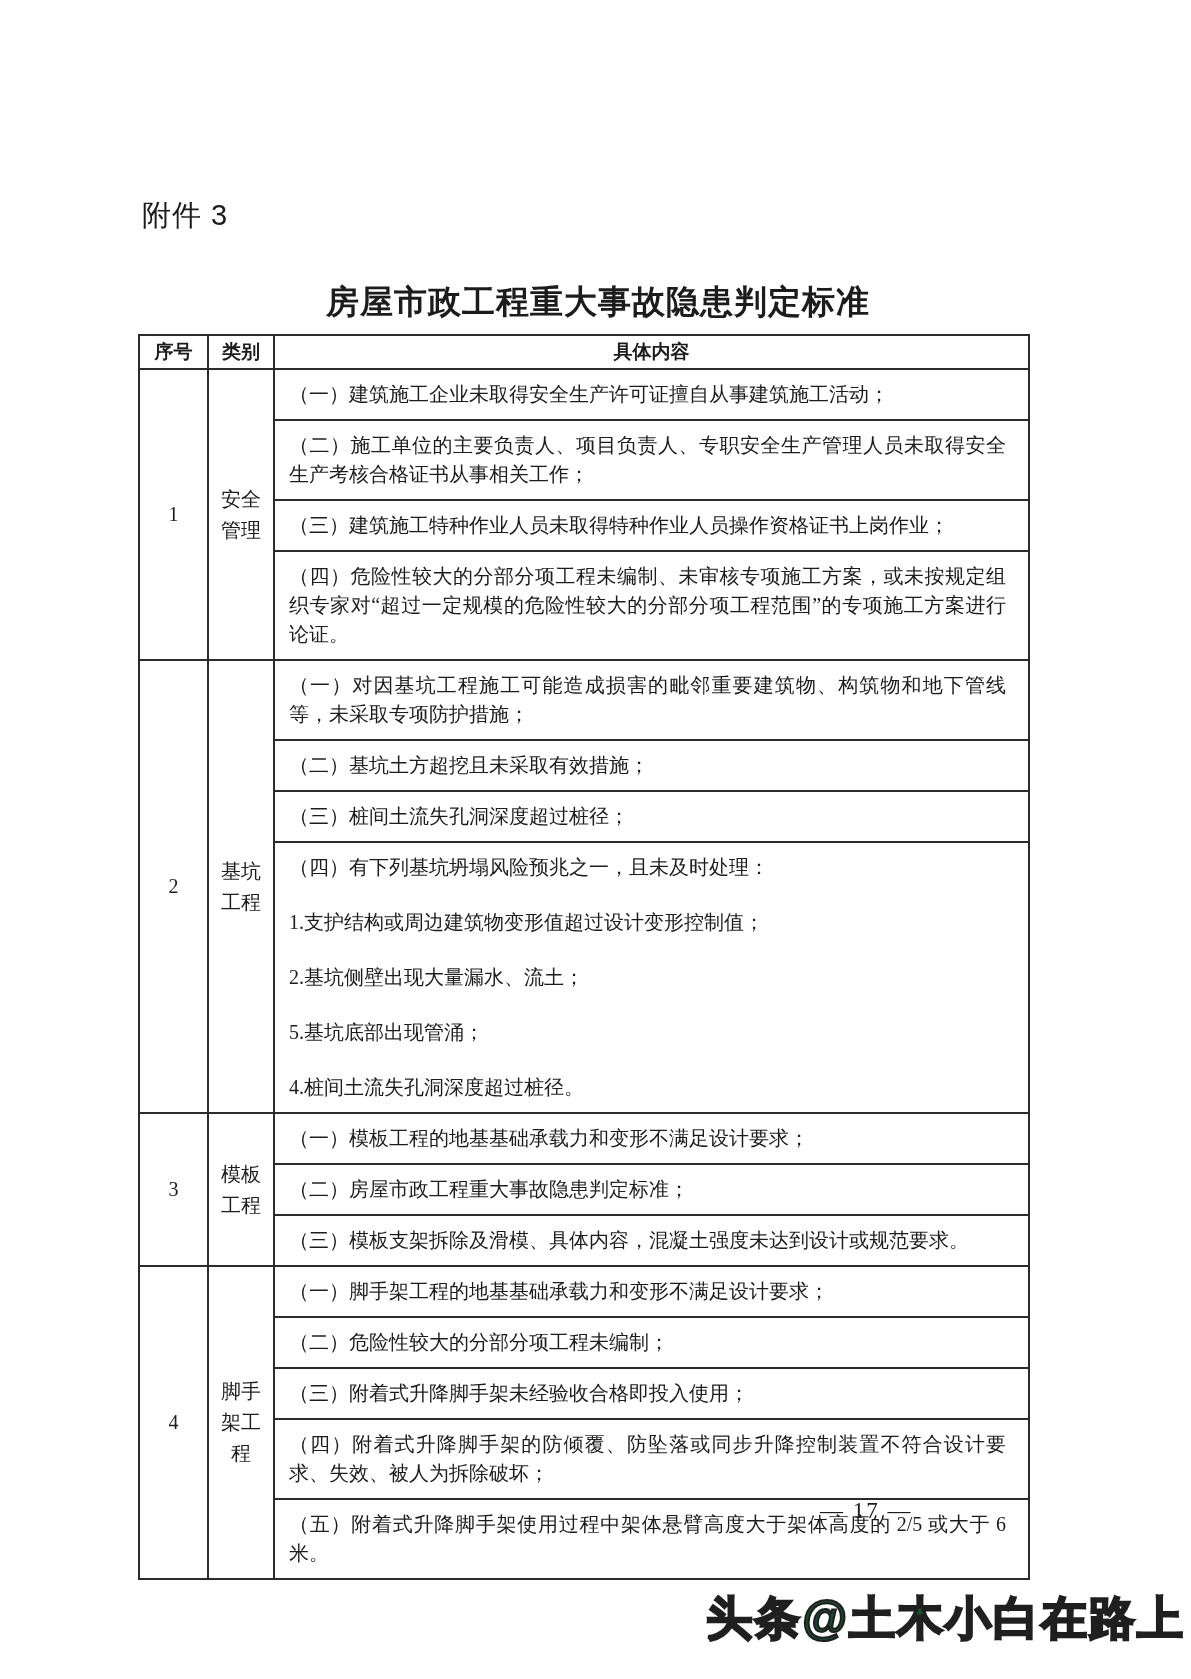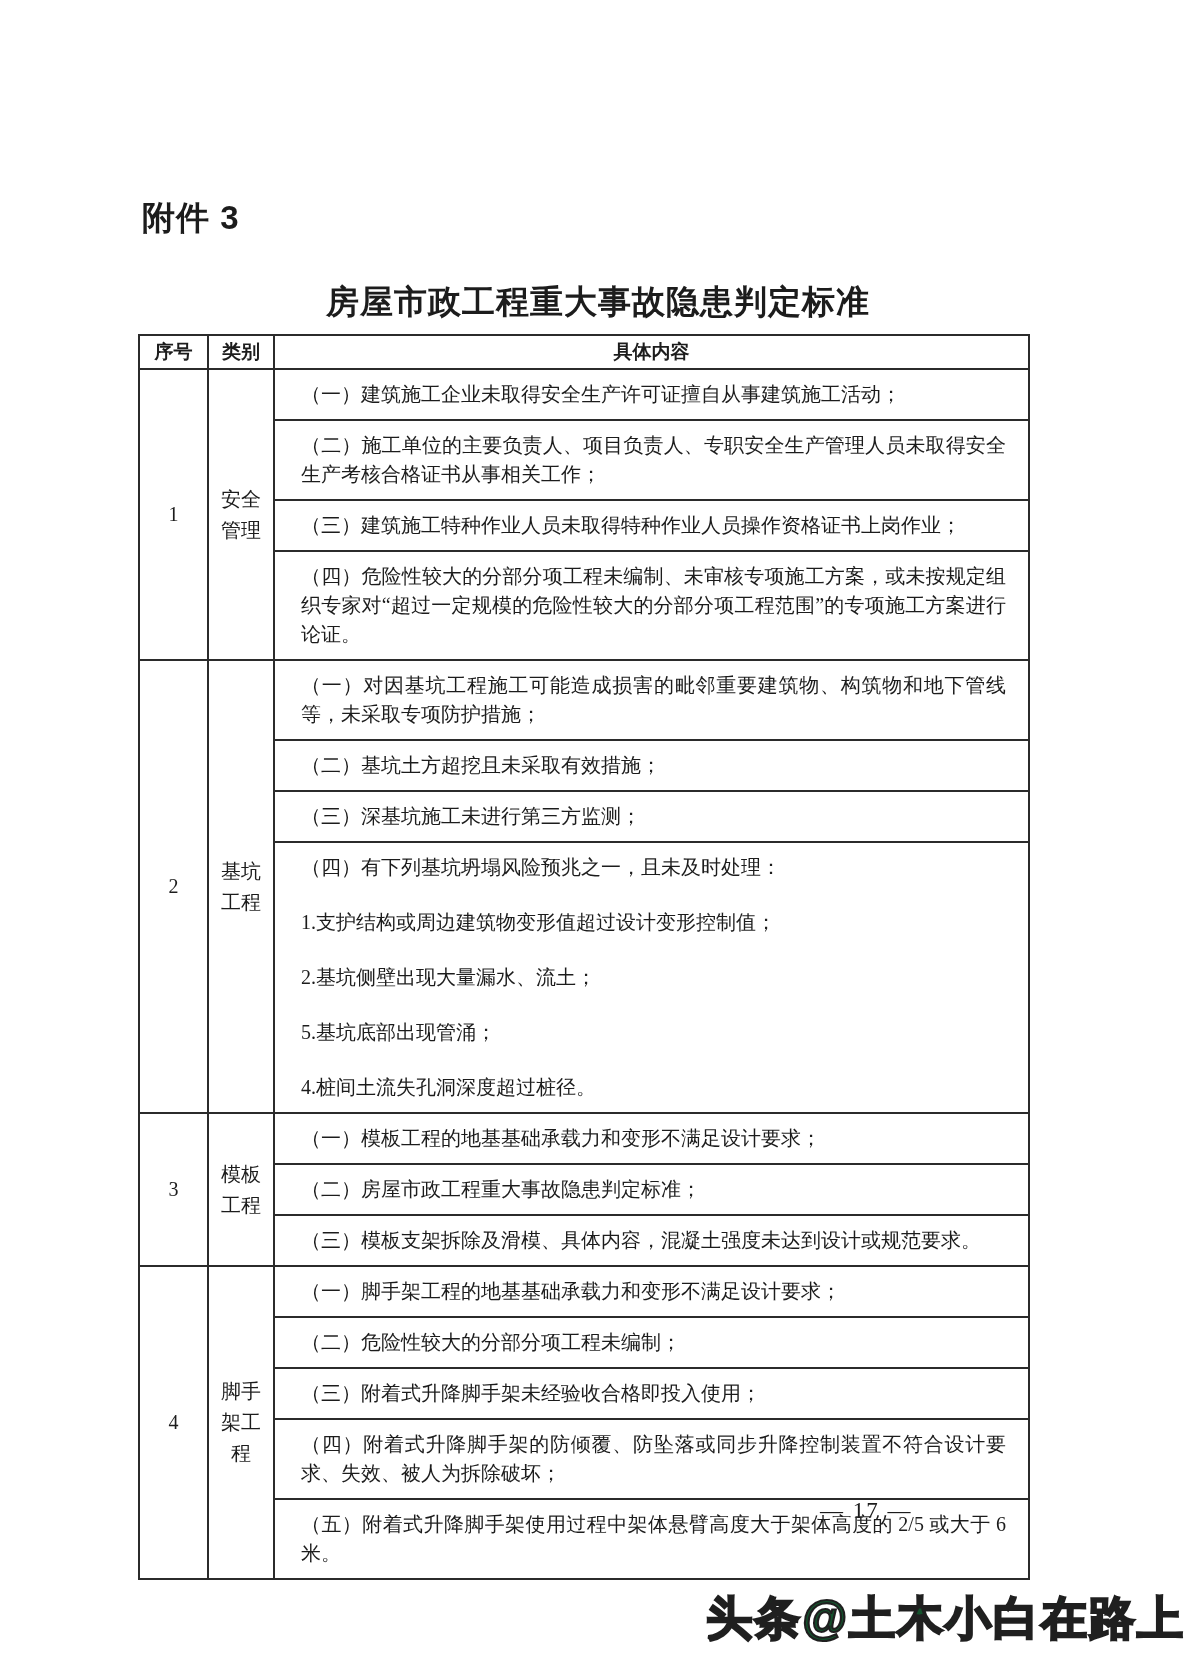--- a/index.html
+++ b/index.html
@@ -8,22 +8,22 @@
     background: #ffffff;
     position: relative;
     font-family: "Liberation Serif", "DejaVu Serif", serif;
     color: #1c1c1c;
     overflow: hidden;
   }
   .attachment-label {
     position: absolute;
     left: 142px; top: 196px;
     font-family: "Liberation Sans", "DejaVu Sans", sans-serif;
-    font-weight: bold;
-    font-size: 33px;
+    font-weight: normal;
+    font-size: 29px;
     letter-spacing: 1px;
   }
   .doc-title {
     position: absolute;
     left: 138px; top: 258px;
     width: 920px;
     text-align: center;
     font-family: "Liberation Sans", "DejaVu Sans", sans-serif;
     font-weight: bold;
     font-size: 33px;
@@ -55,21 +55,21 @@
     font-size: 20px;
   }
   td.cell-cat {
     text-align: center;
     font-size: 20px;
     padding: 12px 9px;
     line-height: 1.55;
   }
   td.cell-content { padding: 0; }
   .item {
-    padding: 10px 22px 10px 26px;
+    padding: 10px 22px 10px 14px;
     font-size: 20px;
     line-height: 29px;
     text-align: justify;
   }
   .item + .item { border-top: 2px solid #2b2b2b; }
   .item p { margin: 0; }
   .item p + p { margin-top: 26px; }
   .page-number {
     position: absolute;
     left: 820px; top: 1498px;
@@ -133,21 +133,21 @@
         <td class="cell-no">2</td>
         <td class="cell-cat">基坑工程</td>
         <td class="cell-content">
           <div class="item">
             <p>（一）对因基坑工程施工可能造成损害的毗邻重要建筑物、构筑物和地下管线等，未采取专项防护措施；</p>
           </div>
           <div class="item">
             <p>（二）基坑土方超挖且未采取有效措施；</p>
           </div>
           <div class="item">
-            <p>（三）深基坑施工未进行第三方监测；</p>
+            <p>（三）桩间土流失孔洞深度超过桩径；</p>
           </div>
           <div class="item">
             <p>（四）有下列基坑坍塌风险预兆之一，且未及时处理：</p>
             <p>1.支护结构或周边建筑物变形值超过设计变形控制值；</p>
             <p>2.基坑侧壁出现大量漏水、流土；</p>
             <p>5.基坑底部出现管涌；</p>
             <p>4.桩间土流失孔洞深度超过桩径。</p>
           </div>
         </td>
       </tr>

